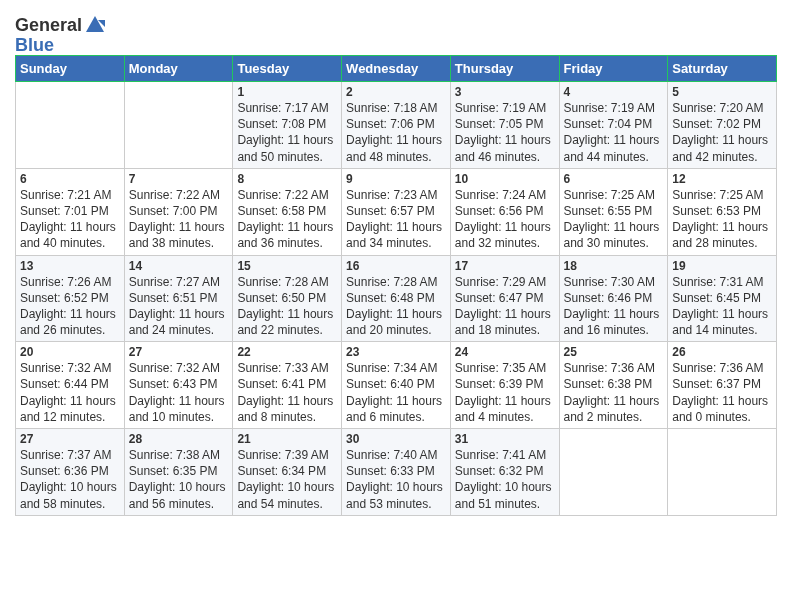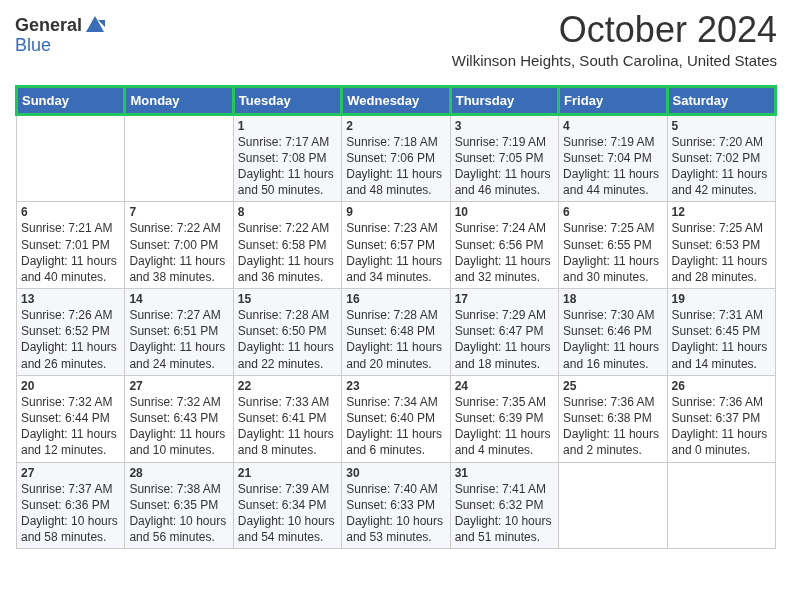--- a/index.html
+++ b/index.html
@@ -13,41 +13,41 @@
     .page {
       width: 792px;
       min-height: 612px;
       background: #fff;
       padding: 10px 15px 10px 15px;
     }
     .header-area {
       display: flex;
       align-items: flex-start;
       justify-content: space-between;
-      margin-bottom: 16px;
+      margin-bottom: 1px;
     }
     .logo-area {
       display: flex;
       flex-direction: column;
       align-items: flex-start;
       padding-top: 4px;
     }
     .logo-text {
       display: flex;
       align-items: center;
     }
     .logo-general {
       font-size: 18px;
       font-weight: bold;
       color: #333;
       line-height: 1;
     }
     .logo-blue {
       font-size: 18px;
-      font-weight: normal;
+      font-weight: bold;
       color: #3a6db5;
       line-height: 1;
     }
     .logo-icon {
       width: 22px;
       height: 22px;
       margin-left: 2px;
     }
     .title-area {
       text-align: right;
@@ -68,21 +68,21 @@
       border-collapse: collapse;
       table-layout: fixed;
     }
     .calendar-table th {
       background: #3a6db5;
       color: #fff;
       font-size: 13px;
       font-weight: bold;
       padding: 5px 4px;
       text-align: left;
-      border: 3px solid #22c55e;
+      border: 1px solid #22c55e;
     }
     .calendar-table td {
       vertical-align: top;
       border: 1px solid #ccc;
       padding: 3px 4px;
       font-size: 10.5px;
       color: #333;
       height: 78px;
       background: #fff;
     }
@@ -117,24 +117,20 @@
         <span class="logo-general">General</span>
         <svg class="logo-icon" viewBox="0 0 22 22">
           <polygon points="11,2 20,18 2,18" fill="#3a6db5"></polygon>
           <polygon points="14,6 21,6 21,13" fill="#3a6db5"></polygon>
         </svg>
       </div>
       <div class="logo-text">
         <span class="logo-blue">Blue</span>
       </div>
     </div>
-    <div class="title-area">
-      <div class="month-title">October 2024</div>
-      <div class="location-title">Wilkinson Heights, South Carolina, United States</div>
-    </div>
   </div>
 
   <table class="calendar-table">
     <thead>
       <tr>
       <th>Sunday</th>
           <th>Monday</th>
           <th>Tuesday</th>
           <th>Wednesday</th>
           <th>Thursday</th>

